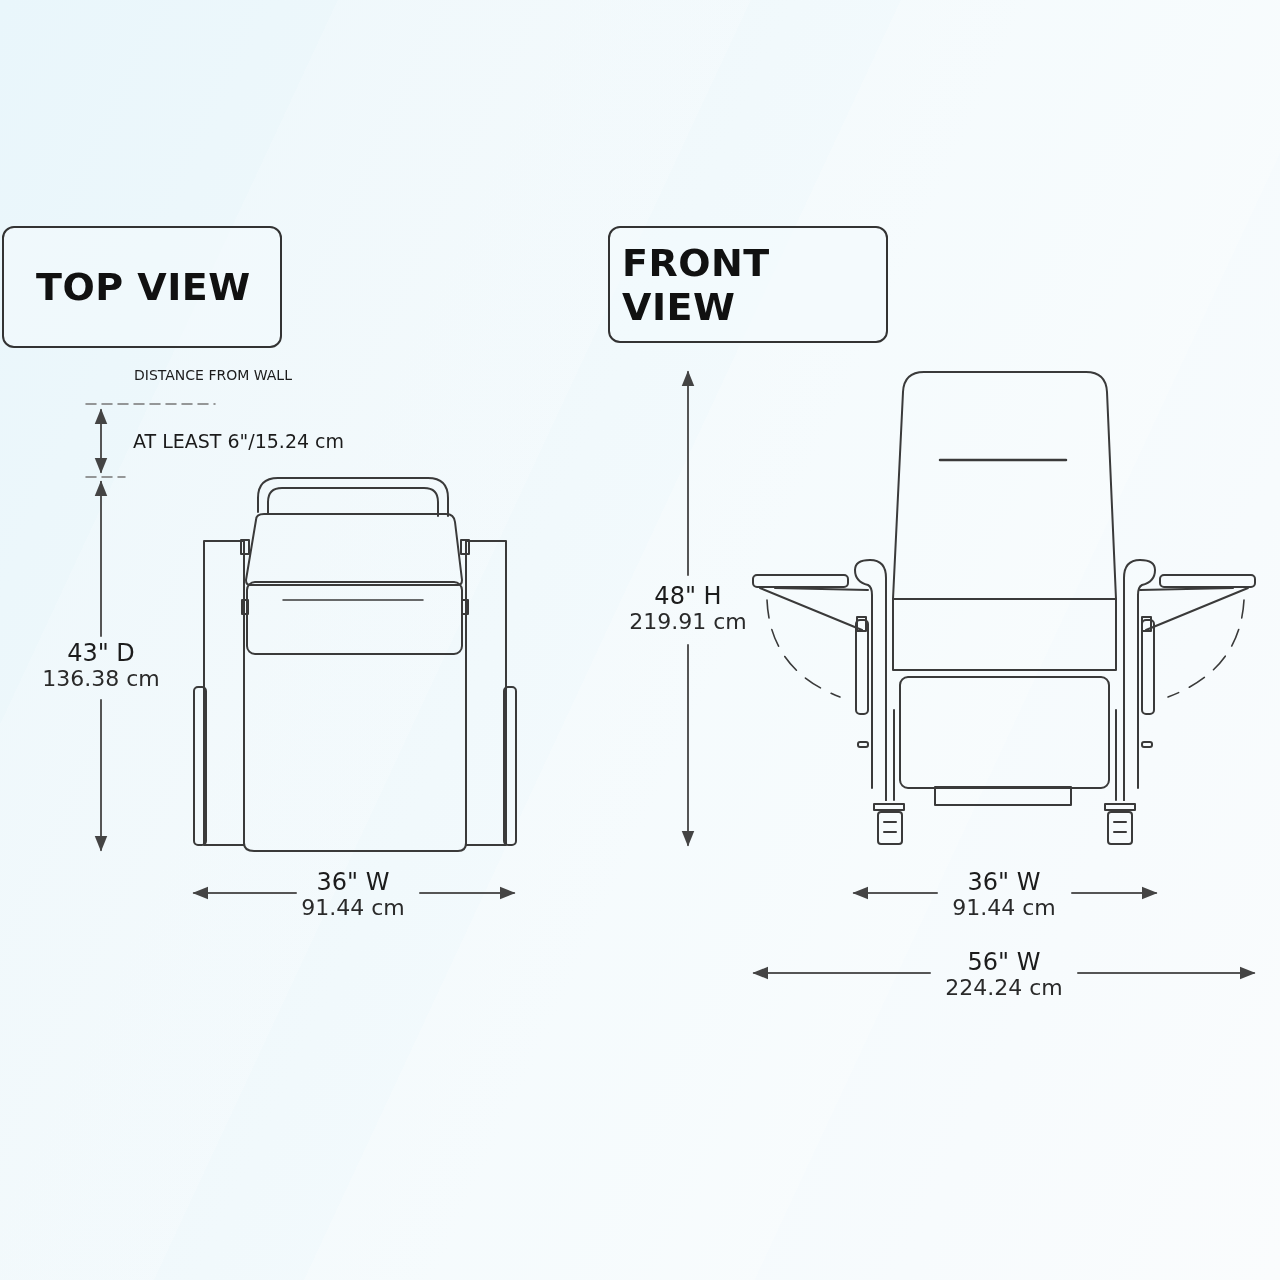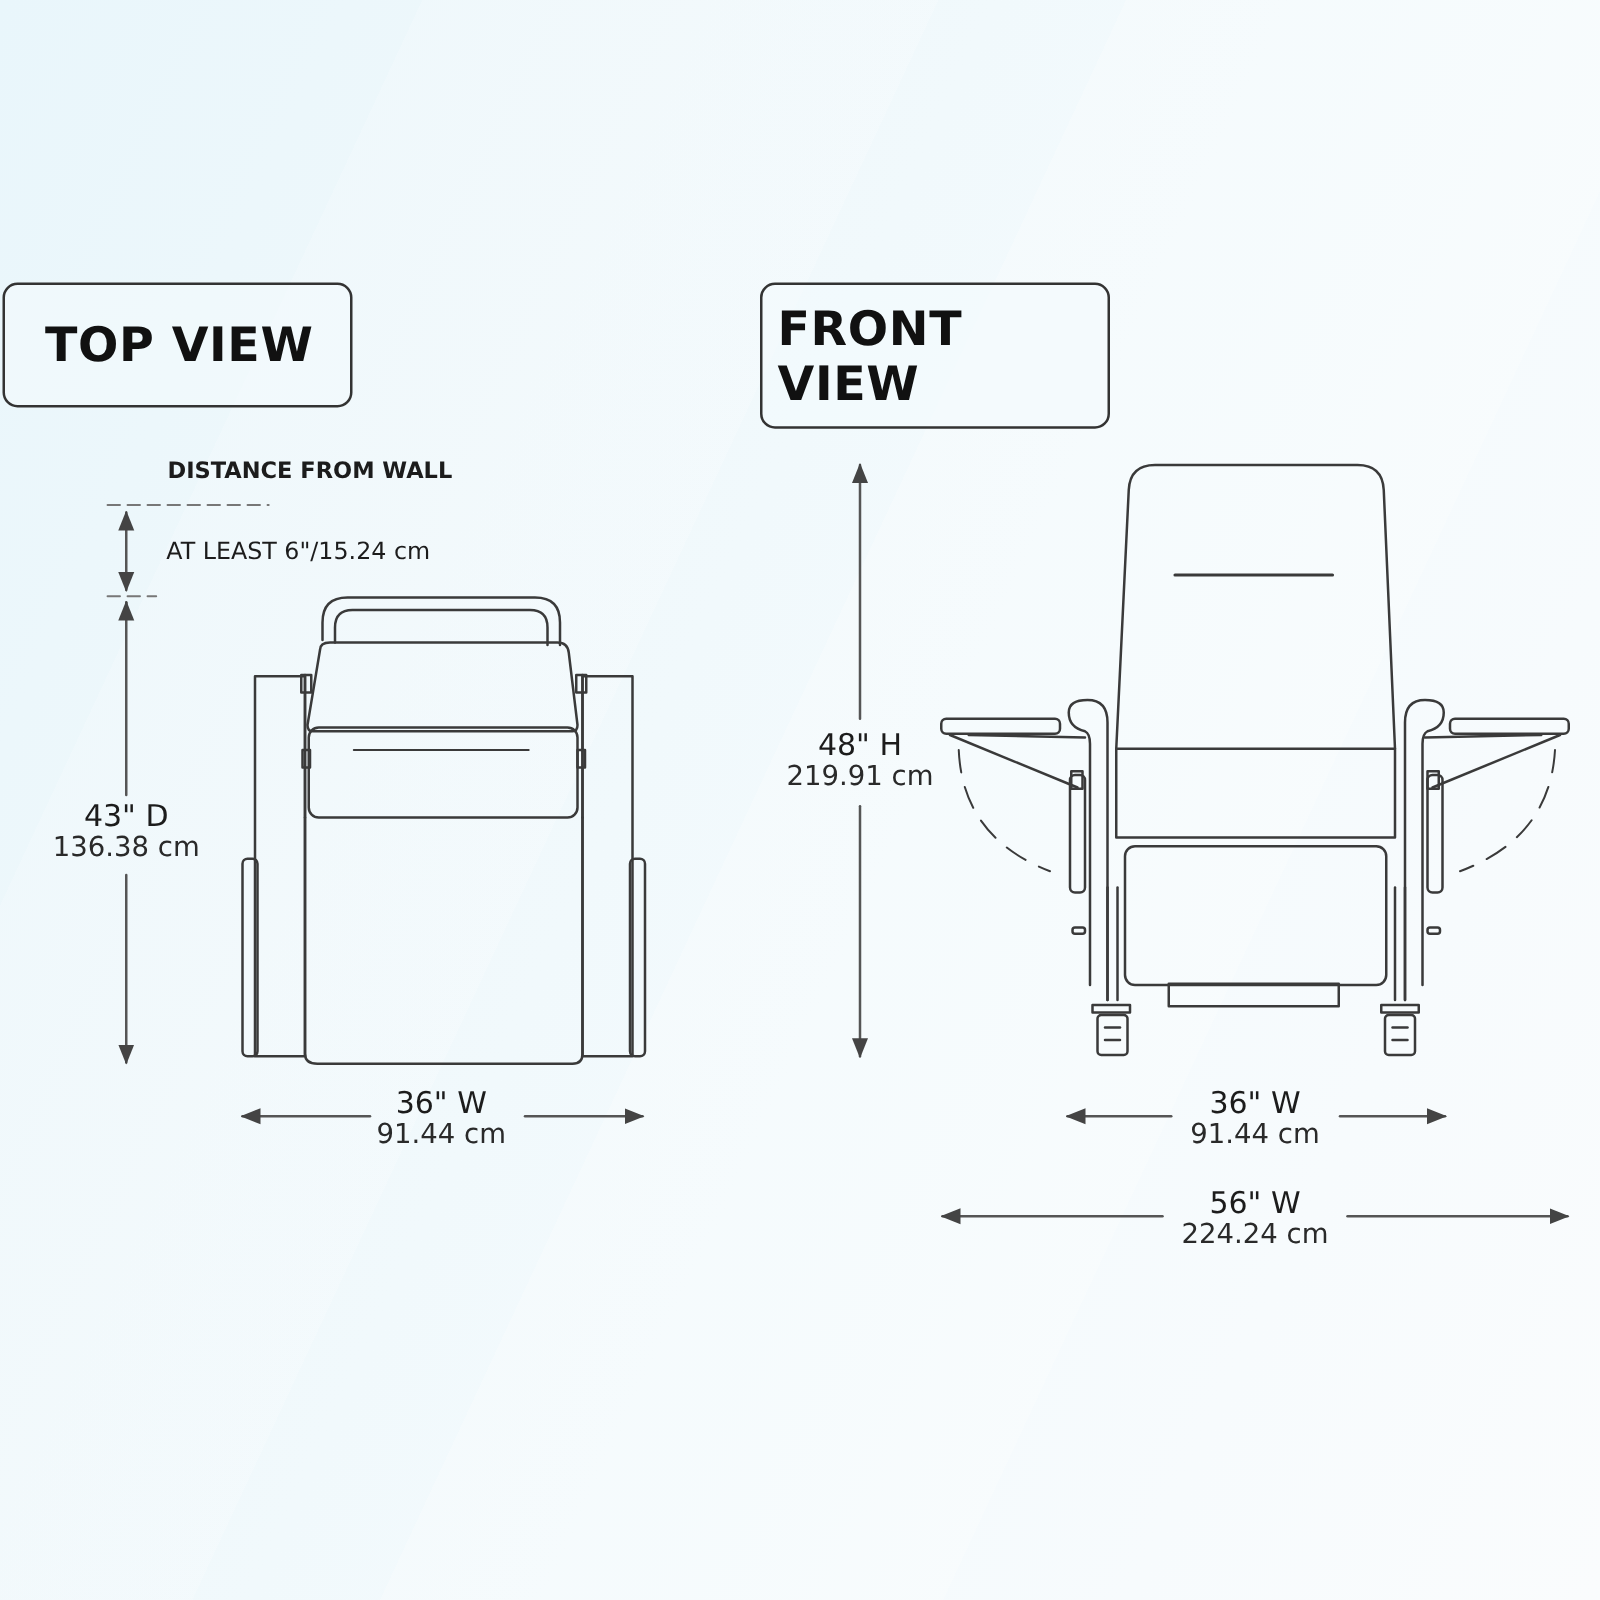--- a/index.html
+++ b/index.html
@@ -16,21 +16,21 @@
       linear-gradient(115deg, transparent 0 48%, rgba(255,255,255,0.22) 48% 72%, transparent 72% 100%);
   }
   .view-label {
     position: absolute; box-sizing: border-box;
     border: 2px solid #333; border-radius: 12px;
     background: rgba(244,250,253,0.6);
     display: flex; align-items: center;
     font-family: "DejaVu Sans", sans-serif; font-weight: bold;
     font-size: 38px; letter-spacing: 0.5px; color: #111;
   }
-  .view-label.top { left: 2px; top: 226px; width: 280px; height: 100px; padding-left: 32px; }
+  .view-label.top { left: 2px; top: 226px; width: 280px; height: 122px; padding-left: 32px; }
   .view-label.front { left: 608px; top: 226px; width: 280px; height: 117px; padding-left: 12px; }
   .txt {
     position: absolute; font-family: "DejaVu Sans", sans-serif; color: #1c1c1c;
     white-space: nowrap; line-height: 1;
   }
   .dim { text-align: center; }
   .dim .l1 { font-size: 24px; display: block; }
   .dim .l2 { font-size: 22px; display: block; margin-top: 3px; color: #2a2a2a; }
   svg.drawing { position: absolute; left: 0; top: 0; }
 </style>
@@ -153,21 +153,21 @@
   </g>
 </svg>
 
 <div class="view-label top">
   <span>TOP VIEW</span>
 </div>
 <div class="view-label front">
   <span>FRONT VIEW</span>
 </div>
 
-<div class="txt" style="left:134px; top:368px; font-size:18px;font-weight:bold;">DISTANCE FROM WALL</div>
+<div class="txt" style="left:134px; top:368px; font-size:14px;">DISTANCE FROM WALL</div>
 <div class="txt" style="left:133px; top:432px; font-size:19px;">AT LEAST 6"/15.24 cm</div>
 
 <div class="txt dim" style="left:30px; top:641px; width:142px;">
   <span class="l1">43" D</span>
   <span class="l2">136.38 cm</span>
 </div>
 
 <div class="txt dim" style="left:283px; top:870px; width:140px;">
   <span class="l1">36" W</span>
   <span class="l2">91.44 cm</span>

